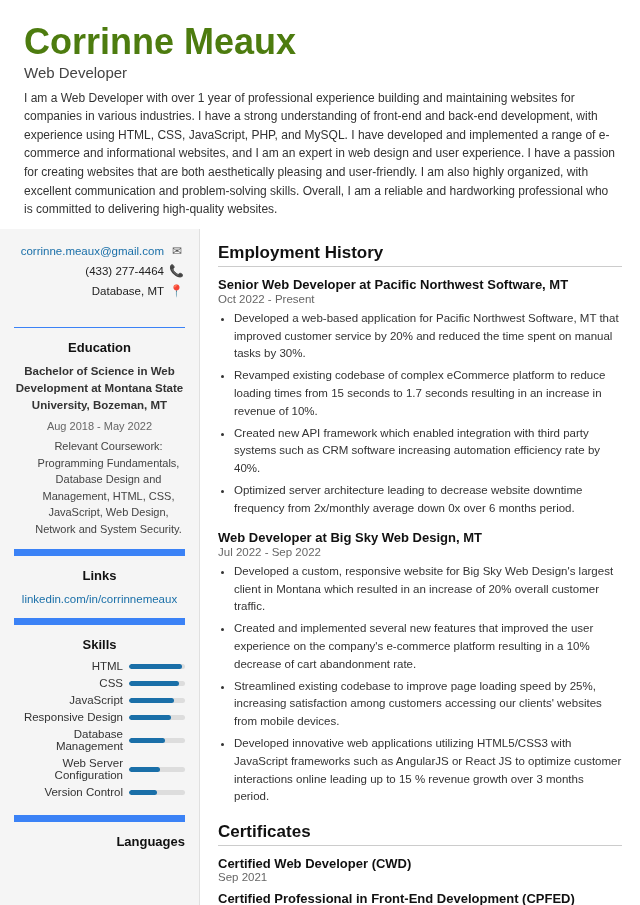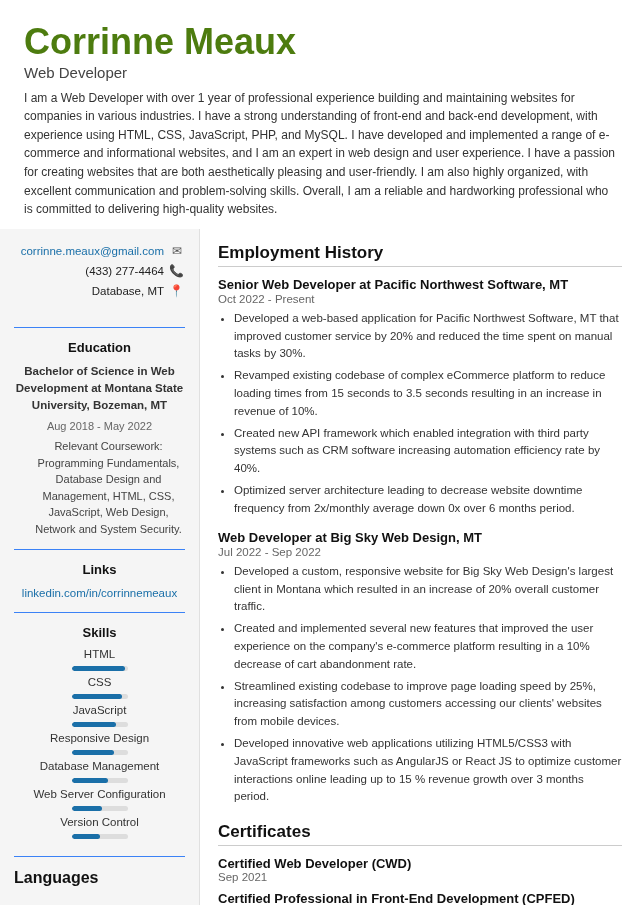--- a/index.html
+++ b/index.html
@@ -75,21 +75,21 @@
     .contact-icon {
       width: 16px;
       height: 16px;
       display: inline-flex;
       align-items: center;
       justify-content: center;
       color: #555;
       font-size: 12px;
     }
     .sidebar-section {
-      border-bottom: 1px solid #3b82f6;
+      border-bottom: 7px solid #3b82f6;
       padding-bottom: 12px;
       margin-bottom: 12px;
     }
     .sidebar-section-title {
       font-size: 13px;
       font-weight: 700;
       text-align: center;
       margin-bottom: 8px;
       color: #111;
     }
@@ -120,21 +120,20 @@
       color: #1a6fa8;
       text-decoration: none;
       font-size: 11.5px;
     }
     
     .skill-item {
       display: flex;
       align-items: center;
       margin-bottom: 5px;
       gap: 6px;
-      flex-direction: column;
     }
     .skill-label {
       font-size: 11.5px;
       text-align: right;
       flex: 1;
       color: #333;
     }
     .skill-bar-bg {
       width: 56px;
       height: 5px;
@@ -142,23 +141,23 @@
       border-radius: 3px;
       overflow: hidden;
     }
     .skill-bar-fill {
       height: 100%;
       background: #1a6fa8;
       border-radius: 3px;
     }
     
     .languages-title {
-      font-size: 16px;
-      font-weight: 700;
-      text-align: left;
+      font-size: 13px;
+      font-weight: 700;
+      text-align: right;
       margin-top: 0;
       color: #111;
     }
     
     .main-section {
       margin-bottom: 16px;
     }
     .main-section-title {
       font-size: 17px;
       font-weight: 700;
@@ -310,21 +309,21 @@
     <div class="main">
 
       <div class="main-section">
         <div class="main-section-title">Employment History</div>
         <div id="jobs-list">
             <div class="job">
     <div class="job-title">Senior Web Developer at Pacific Northwest Software, MT</div>
     <div class="job-dates">Oct 2022 - Present</div>
     <ul>
                 <li>Developed a web-based application for Pacific Northwest Software, MT that improved customer service by 20% and reduced the time spent on manual tasks by 30%.</li>
-                <li>Revamped existing codebase of complex eCommerce platform to reduce loading times from 15 seconds to 3.5 seconds resulting in an increase in revenue of 10%.</li>
+                <li>Revamped existing codebase of complex eCommerce platform to reduce loading times from 15 seconds to 1.7 seconds resulting in an increase in revenue of 10%.</li>
                 <li>Created new API framework which enabled integration with third party systems such as CRM software increasing automation efficiency rate by 40%.</li>
                 <li>Optimized server architecture leading to decrease website downtime frequency from 2x/monthly average down 0x over 6 months period.</li>
               </ul>
   </div>
             <div class="job">
     <div class="job-title">Web Developer at Big Sky Web Design, MT</div>
     <div class="job-dates">Jul 2022 - Sep 2022</div>
     <ul>
                 <li>Developed a custom, responsive website for Big Sky Web Design's largest client in Montana which resulted in an increase of 20% overall customer traffic.</li>
                 <li>Created and implemented several new features that improved the user experience on the company's e-commerce platform resulting in a 10% decrease of cart abandonment rate.</li>

